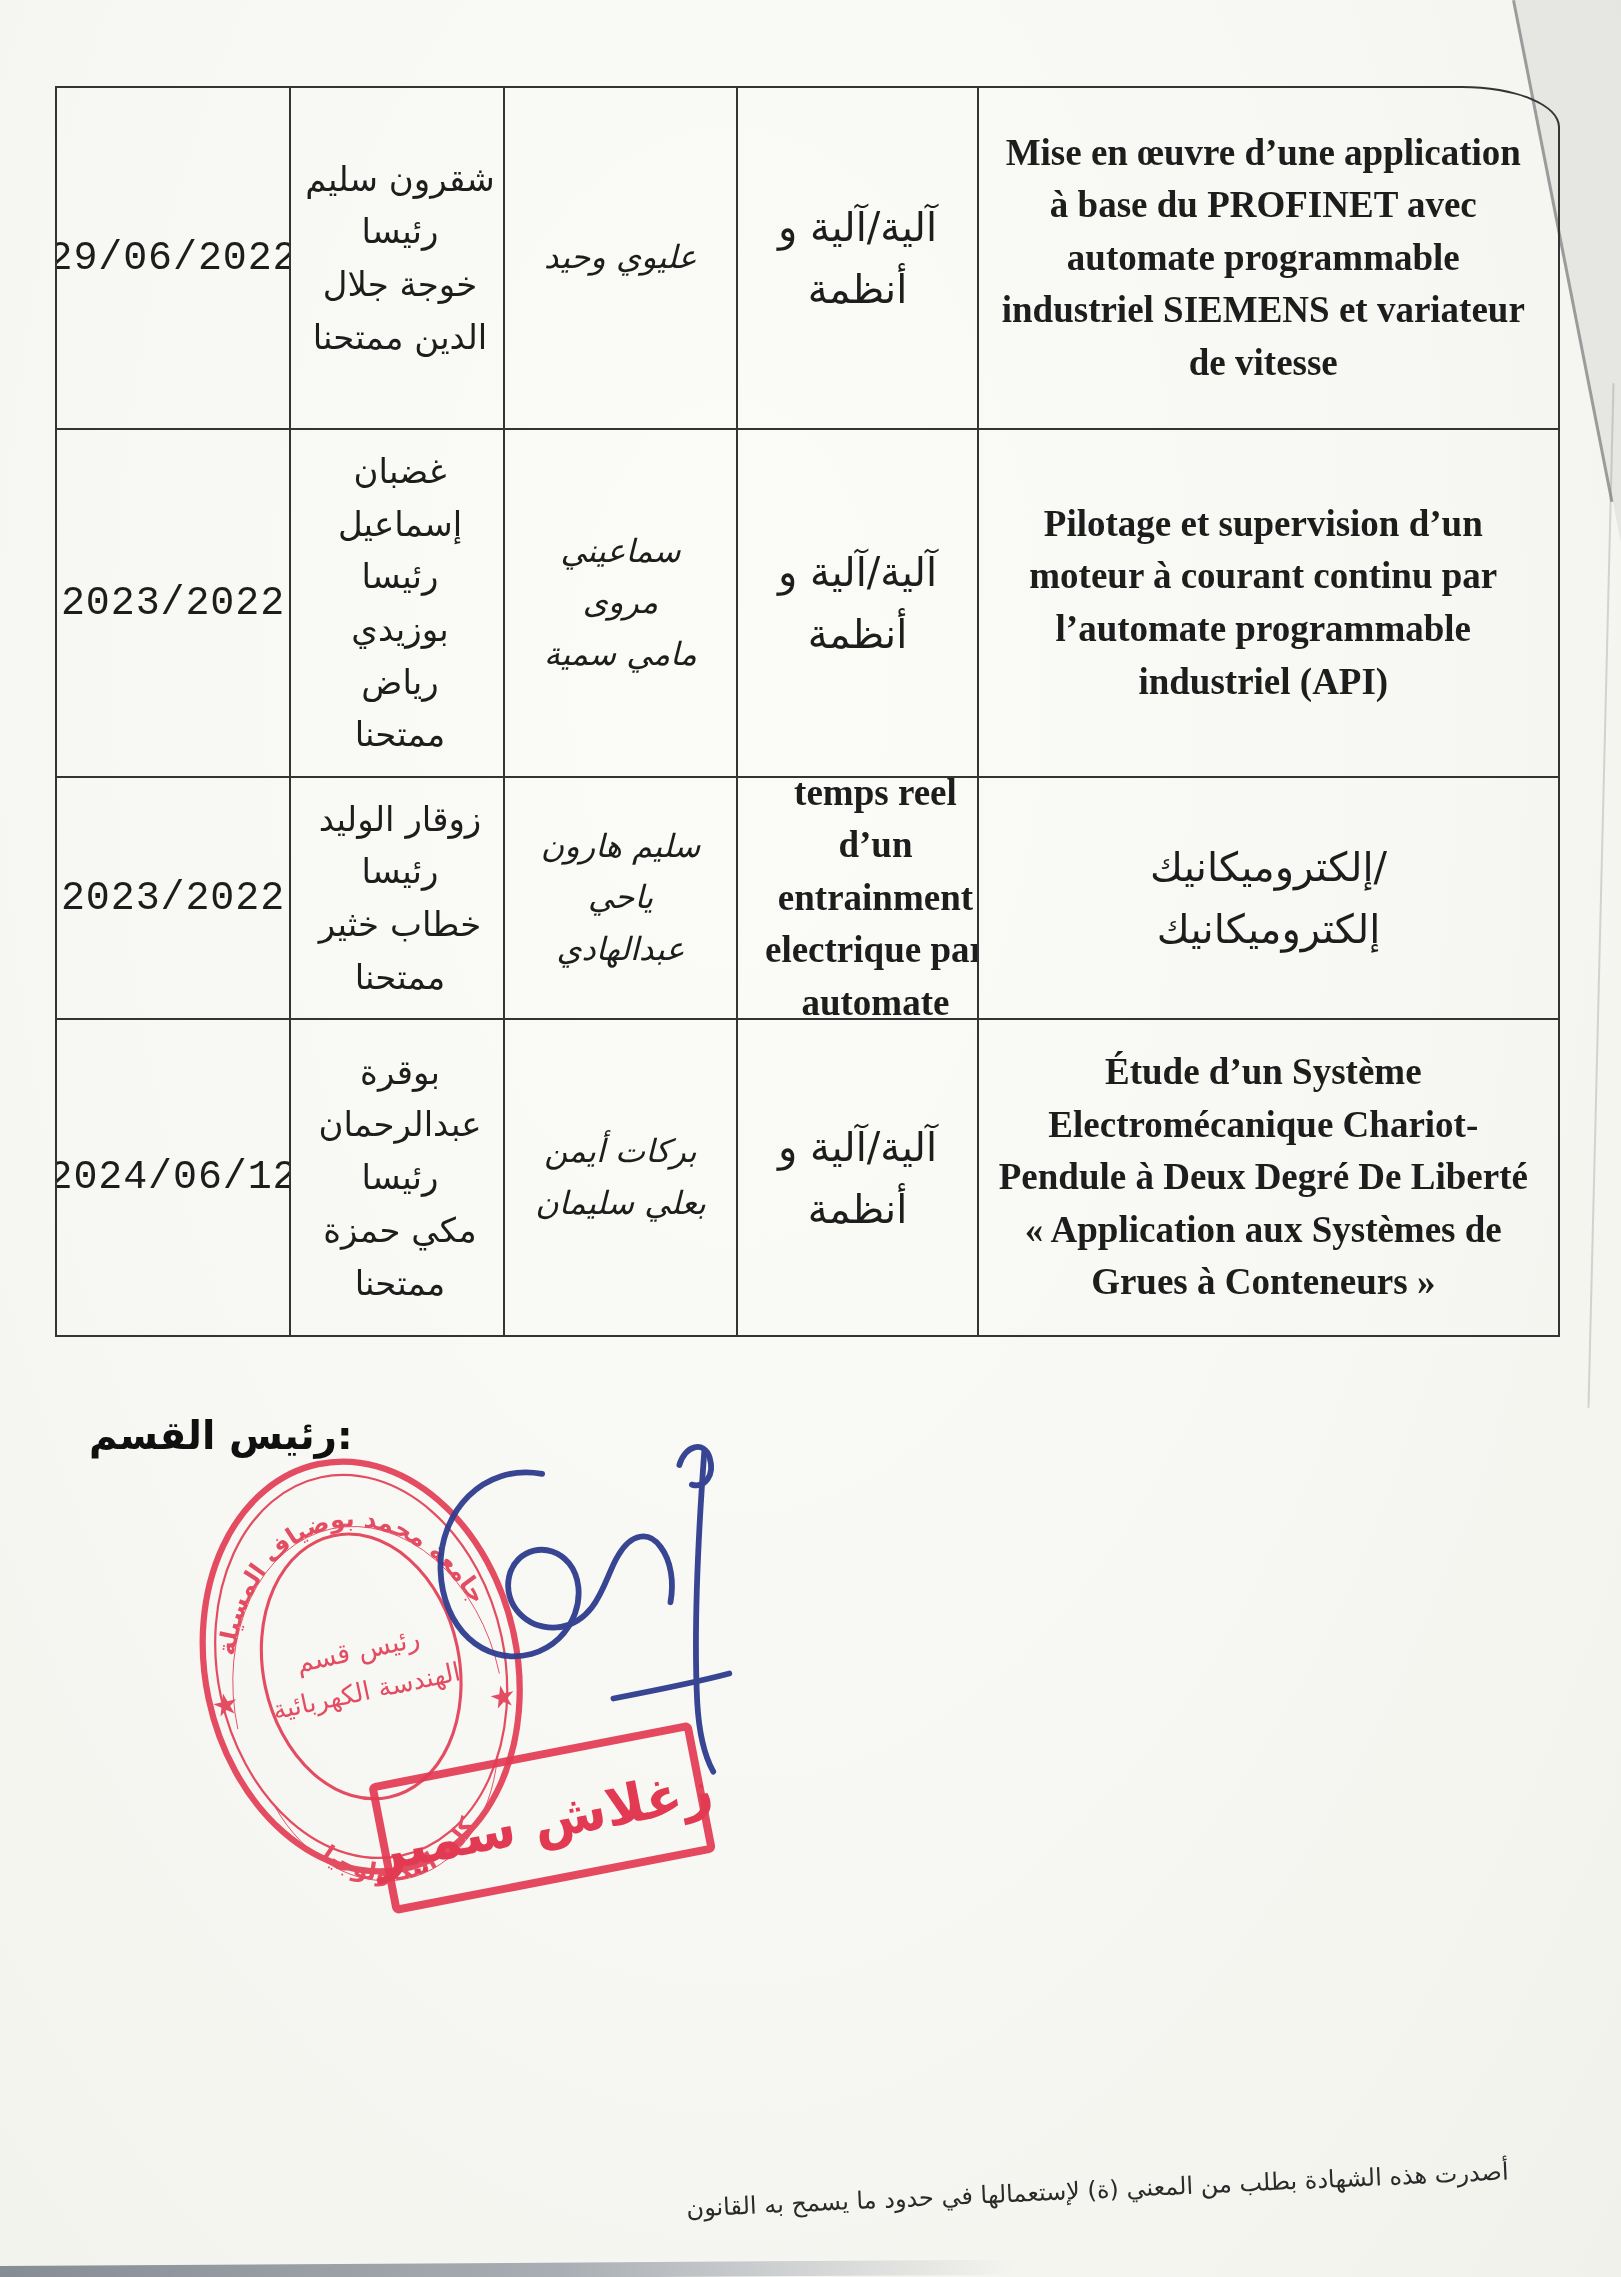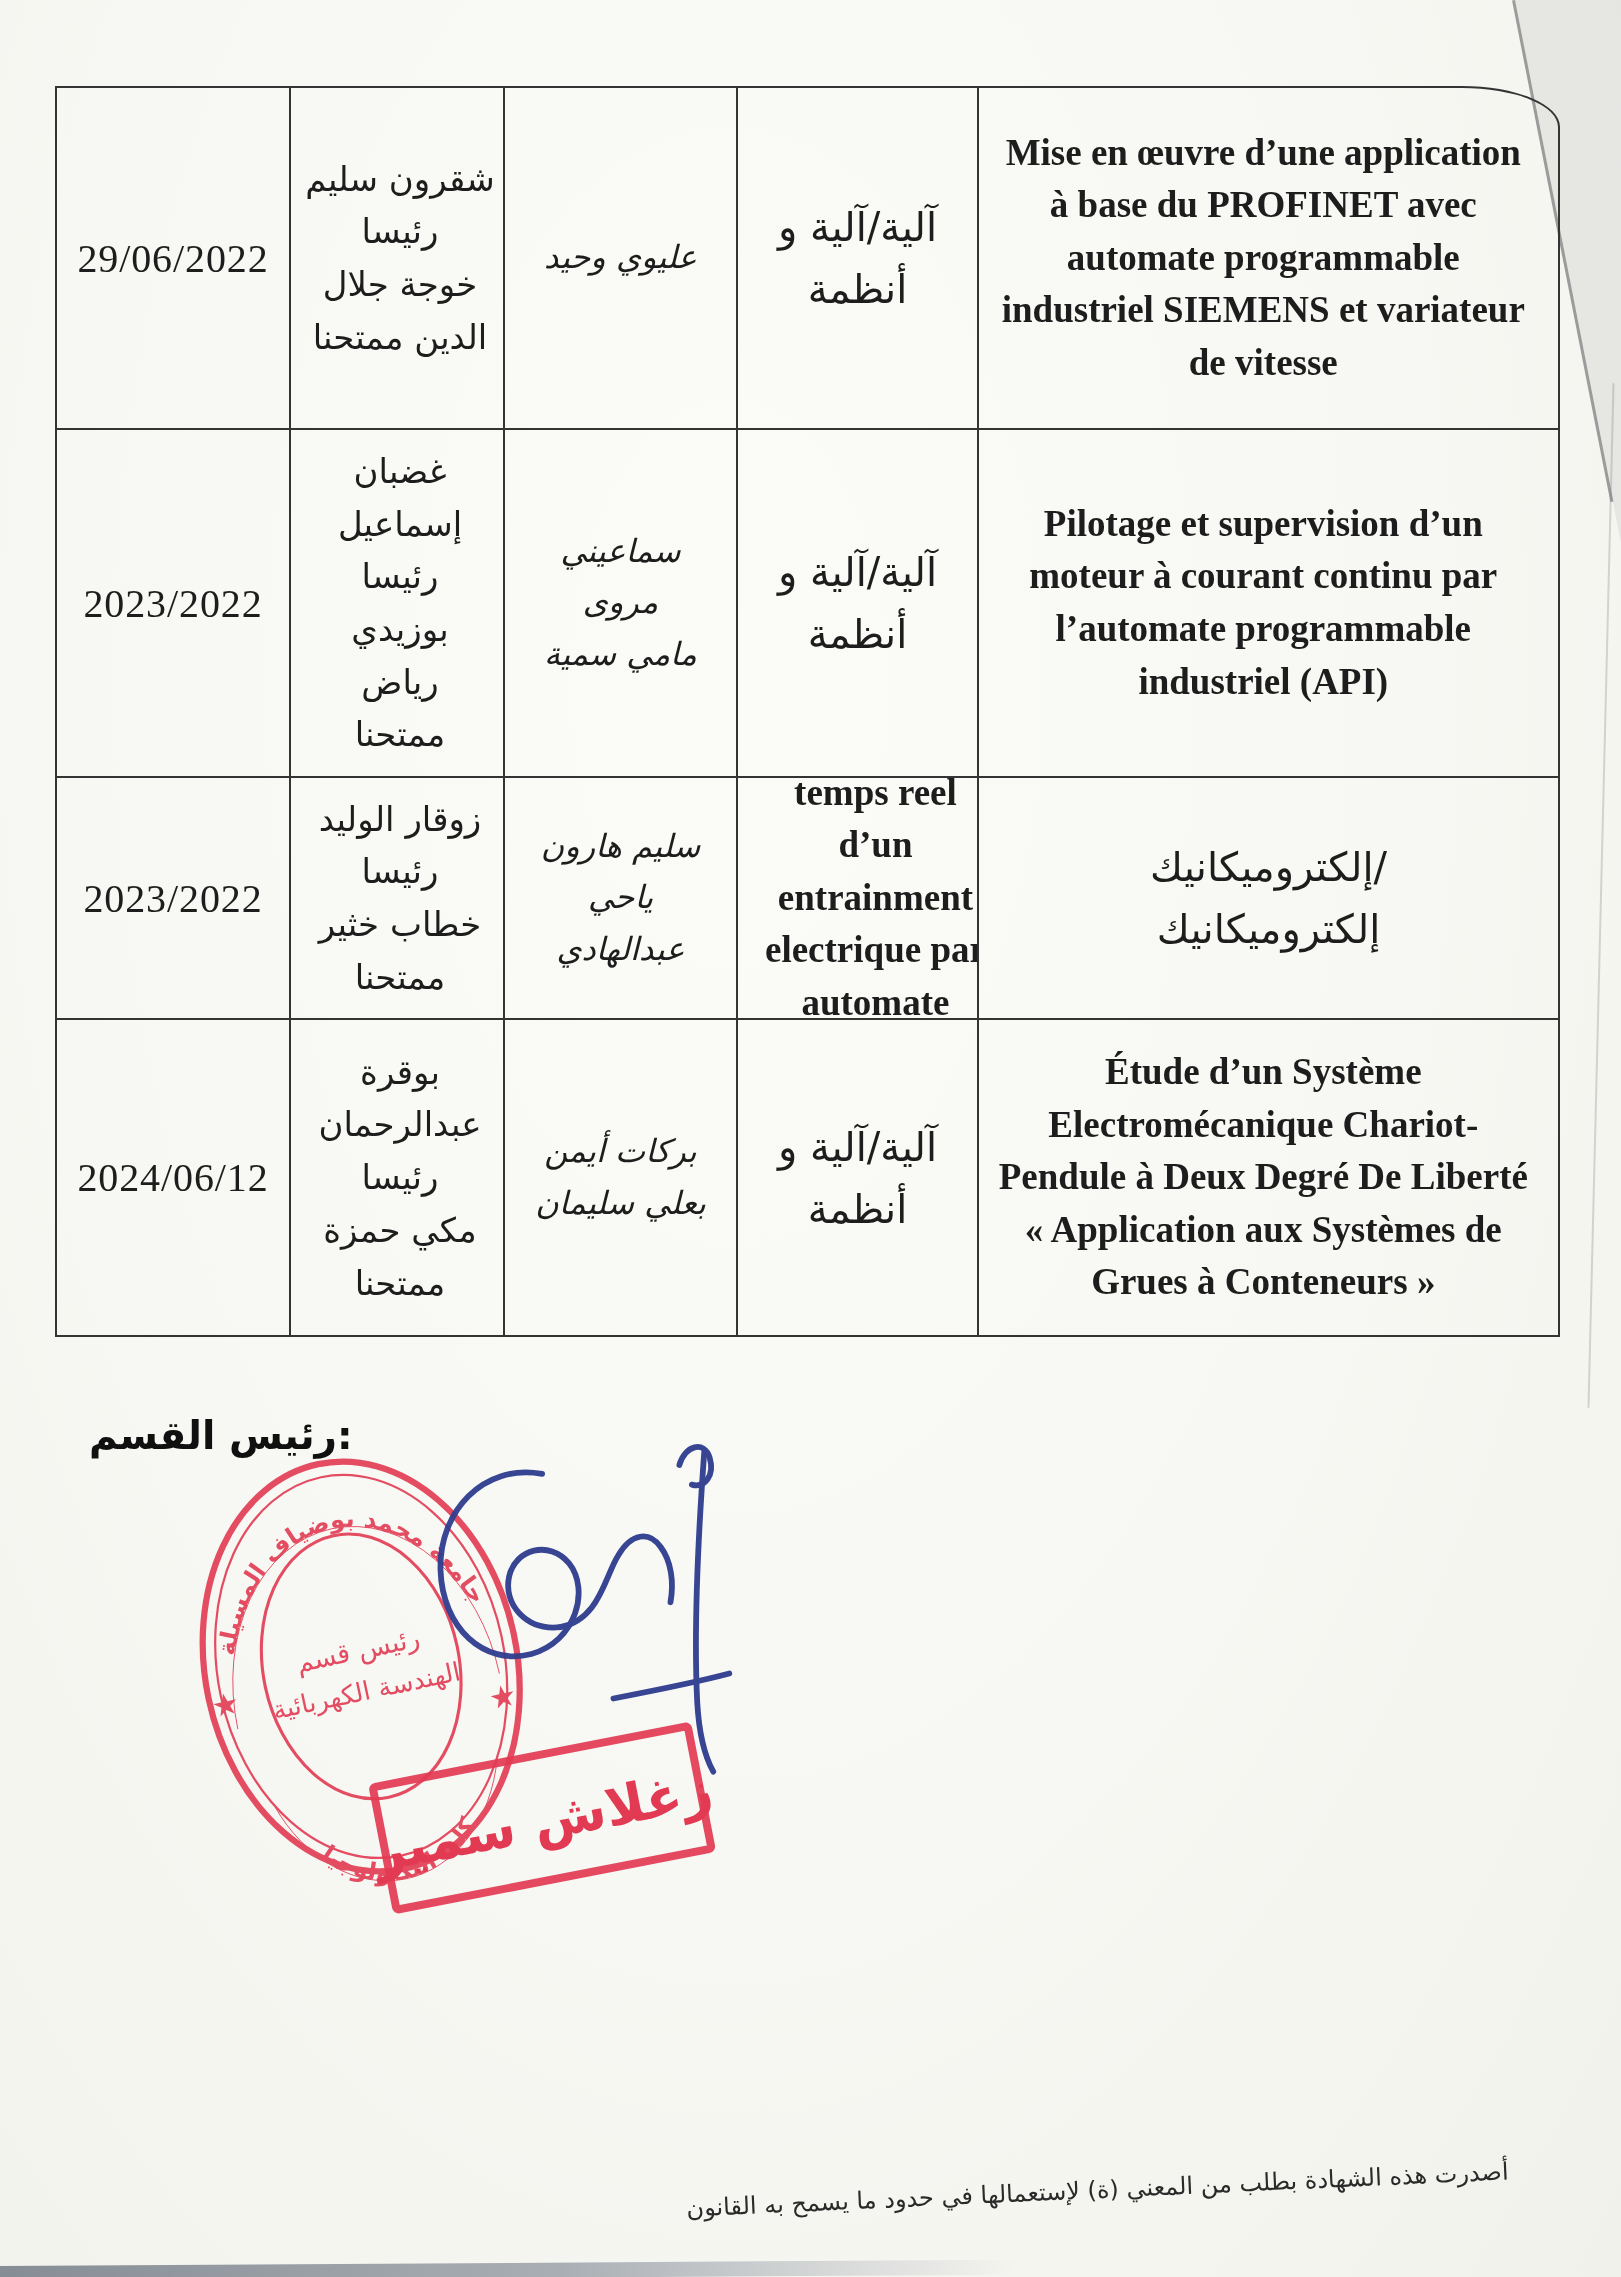--- a/index.html
+++ b/index.html
@@ -17,21 +17,21 @@
     border:2.7px solid #343434;
     border-top-right-radius:98px 41px;
   }
   .cell{
     border-left:2.7px solid #343434;border-top:2.7px solid #343434;
     display:flex;align-items:center;justify-content:center;
     text-align:center;white-space:pre-line;overflow:hidden;
   }
   .cell:nth-child(5n+1){border-left:none;}
   .cell:nth-child(-n+5){border-top:none;}
-  .c-date{font-family:Liberation Serif, serif;font-size:40px;letter-spacing:0.9px;}
+  .c-date{font-family:Liberation Mono, monospace;font-size:40px;letter-spacing:0.9px;}
   .c-jury{font-size:34px;line-height:1.55;padding-left:6px;}
   .c-students{font-size:32px;line-height:1.6;font-style:italic;}
   .c-spec{font-size:40px;line-height:1.55;}
   .c-title{
     justify-content:flex-start;text-align:center;
     font-family:"Liberation Serif","DejaVu Serif",serif;font-weight:bold;
     font-size:37px;line-height:1.42;white-space:pre-wrap;
     padding:12.5px 30px 12.5px 19.6px;box-sizing:border-box;align-items:center;
   }
   

